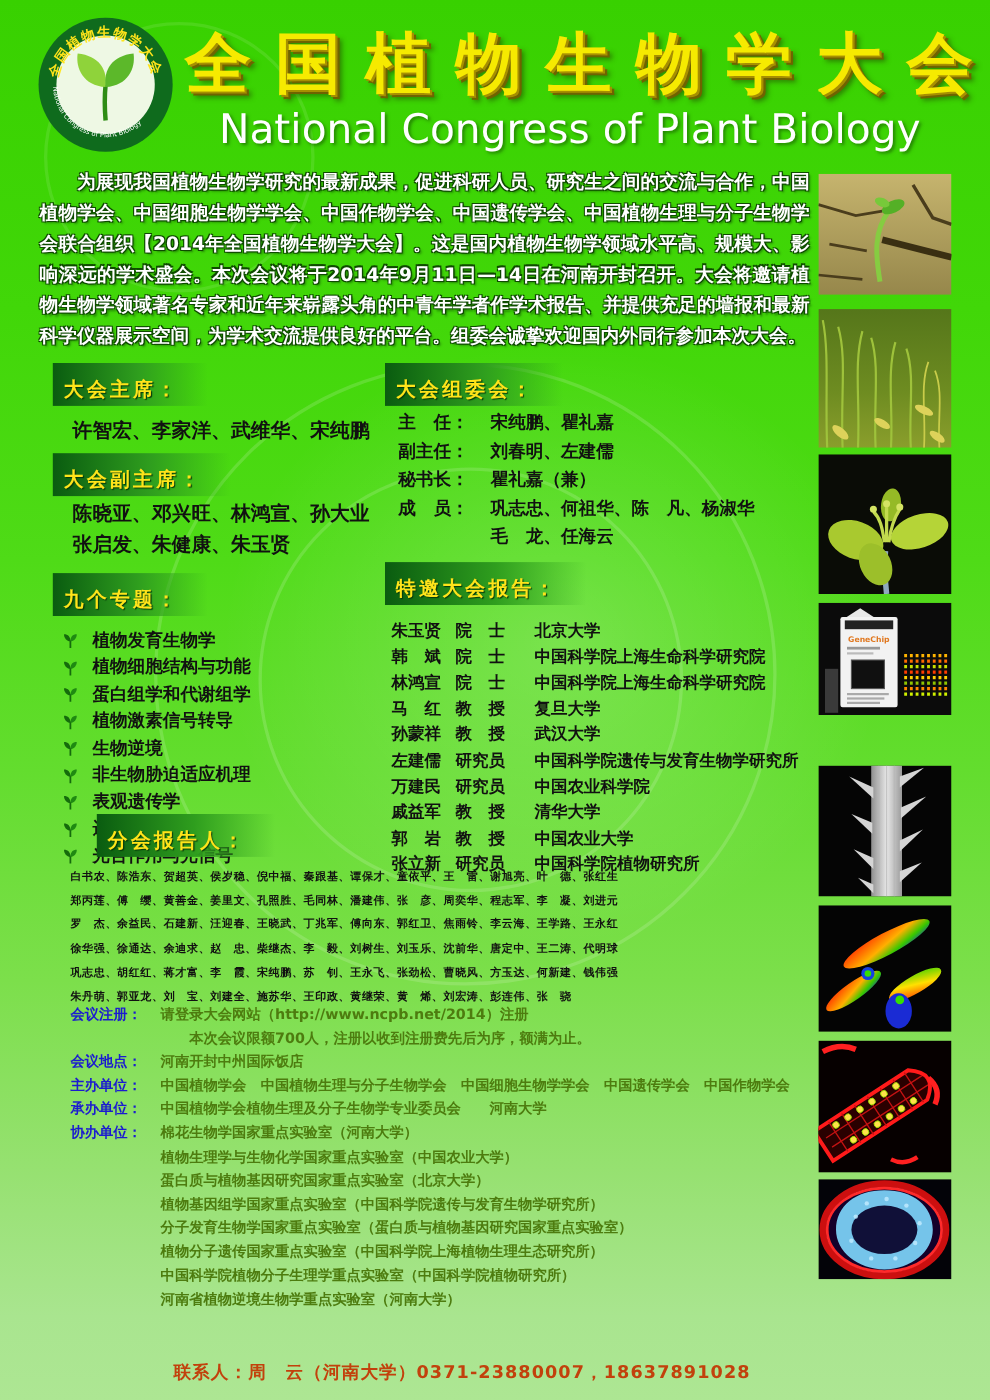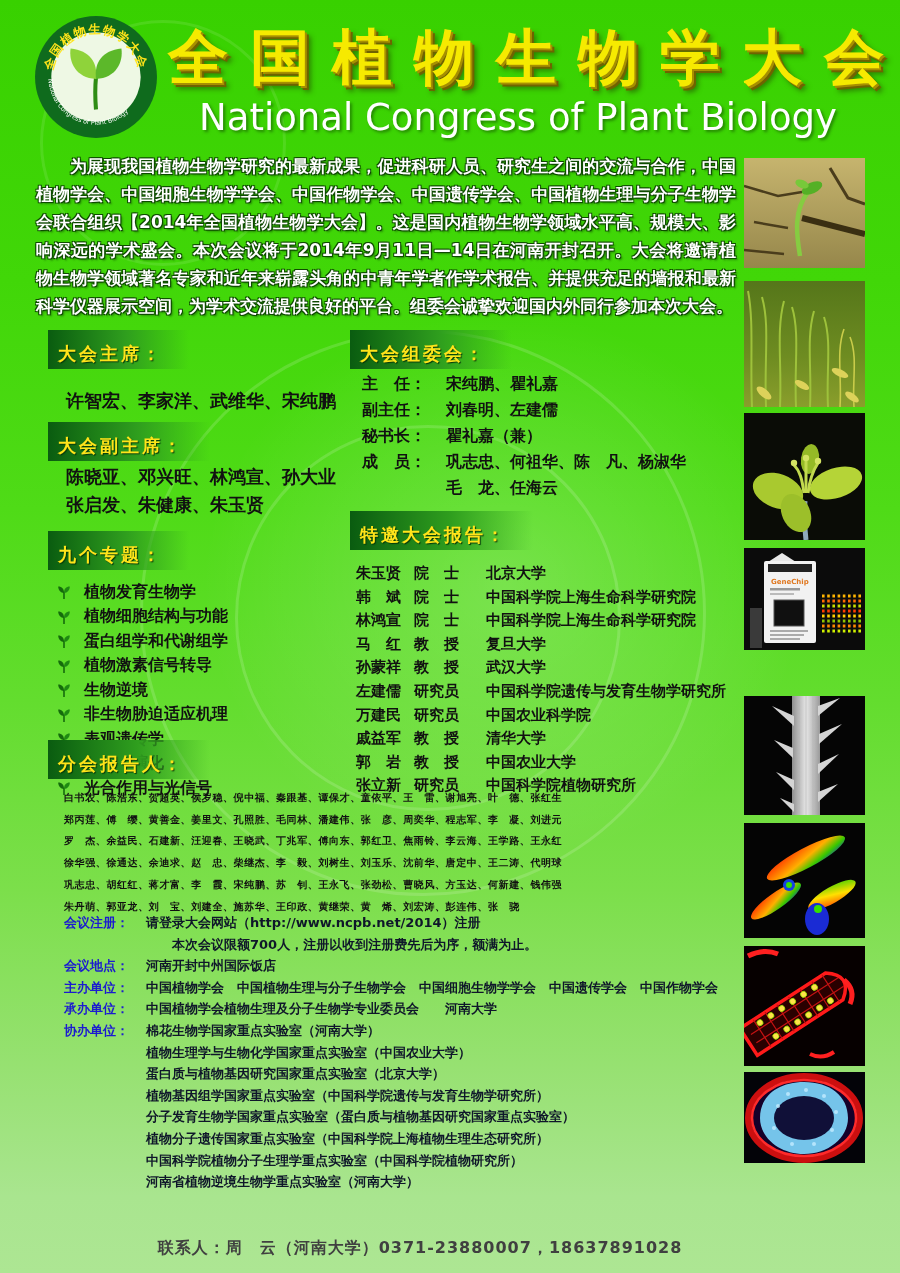--- a/index.html
+++ b/index.html
@@ -29,49 +29,49 @@
     text-shadow:-1px -1px 0 #0e4a00,1px -1px 0 #0e4a00,-1px 1px 0 #0e4a00,1px 1px 0 #0e4a00,2px 2px 2px rgba(0,40,0,.45);}
 
   .bar{display:inline-block;padding:12px 26px 3px 10px;margin:0;
     background:linear-gradient(90deg,#0a5c10 0%,#2f9e1e 55%,rgba(90,210,40,0) 100%);
     color:#ffe41a;font-weight:bold;font-size:18px;letter-spacing:3px;white-space:nowrap;
     text-shadow:1px 1px 1px #05380a;}
 
   .col-left{position:absolute;left:48px;top:330px;width:300px;}
   .col-right{position:absolute;left:350px;top:330px;width:392px;}
 
-  .names{margin:20px 0 9px 18px;font-size:18px;font-weight:bold;color:#111;white-space:nowrap;}
+  .names{margin:10px 0 9px 18px;font-size:18px;font-weight:bold;color:#111;white-space:nowrap;}
   .names.tight{margin:4px 0 4px 18px;}
 
   .crow{display:flex;margin:3px 0 0 12px;font-size:16px;font-weight:bold;color:#111;line-height:23px;white-space:nowrap;}
   .clabel{display:inline-block;width:84px;flex:none;}
 
   .topics{list-style:none;margin:10px 0 0 8px;padding:0;text-align:center;}
   .topics li{display:flex;align-items:center;font-size:16px;font-weight:bold;color:#111;height:24.5px;white-space:nowrap;}
   .leaf{width:16px;height:16px;margin-right:12px;flex:none;}
 
   .inv{margin-top:6px;}
   .irow{display:flex;margin:0 0 0 6px;font-size:15px;font-weight:bold;color:#111;line-height:23.6px;white-space:nowrap;}
   .iname{display:inline-block;width:58px;flex:none;}
   .ititle{display:inline-block;width:72px;flex:none;}
 
   .speakers{position:absolute;left:48px;top:740px;width:692px;}
   .speakers p{margin:0 0 0 16px;font-size:10px;font-weight:bold;color:#111;line-height:21.7px;letter-spacing:.6px;white-space:nowrap;}
-  .speakers .bar{margin-bottom:8px;}
+  .speakers .bar{margin-bottom:8px;margin-left:40px;}
 
   .info{position:absolute;left:64px;top:912px;width:690px;}
   .info .row{display:flex;font-size:13px;font-weight:bold;line-height:21.6px;}
   .ilabel{display:inline-block;width:82px;flex:none;color:#1b1bd0;}
-  .ilines{color:#0f172a;}
+  .ilines{color:#4d7c0f;}
   .ilines div{white-space:nowrap;}
   .row.reg .ilines div:nth-child(2){margin-left:2em;}
   .row.co .ilines div{margin-bottom:0;}
 
   .contact{position:absolute;left:70px;top:1238px;width:700px;text-align:center;
-    font-size:16px;font-weight:bold;color:#404040;letter-spacing:1px;}
+    font-size:16px;font-weight:bold;color:#c2410c;letter-spacing:1px;}
 
   
   .strip figure{position:absolute;left:744px;width:121px;margin:0;}
   .strip svg{display:block;width:100%;height:100%;}
   .ph1{top:158px;height:110px;} .ph2{top:281px;height:126px;} .ph3{top:413px;height:127px;}
   .ph4{top:548px;height:102px;} .ph5{top:696px;height:119px;} .ph6{top:823px;height:115px;}
   .ph7{top:946px;height:120px;} .ph8{top:1072px;height:91px;}
 </style>
 </head>
 <body>

